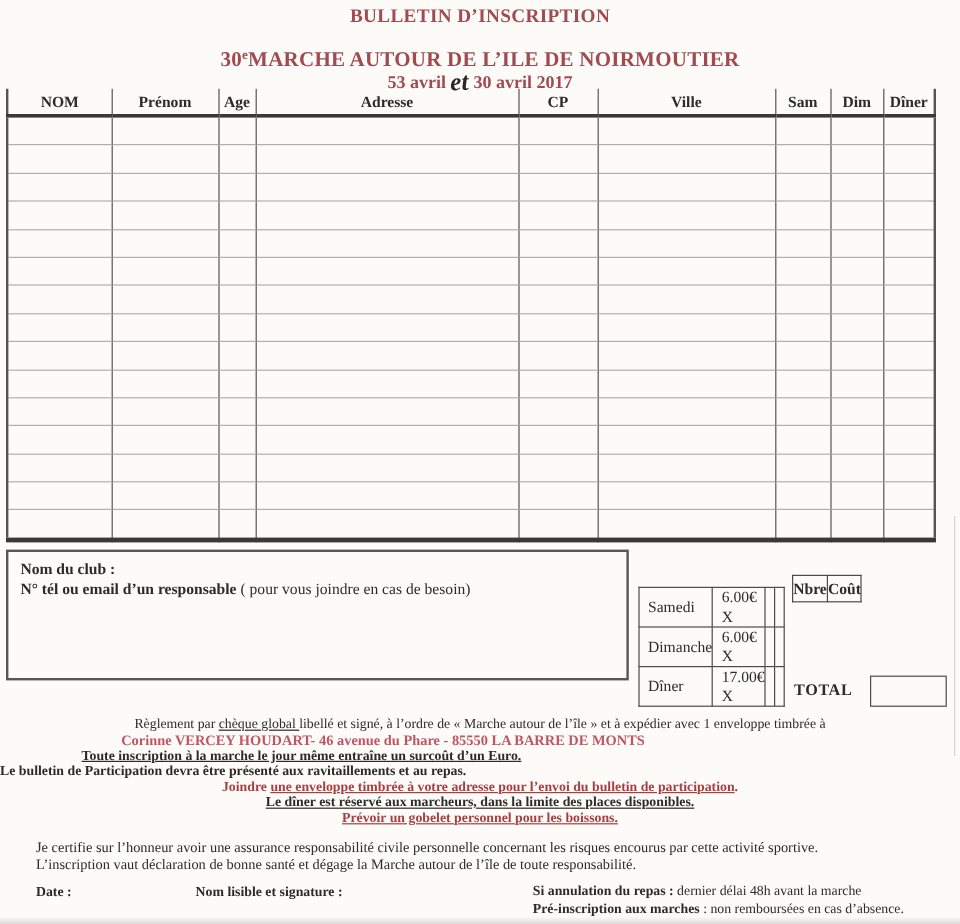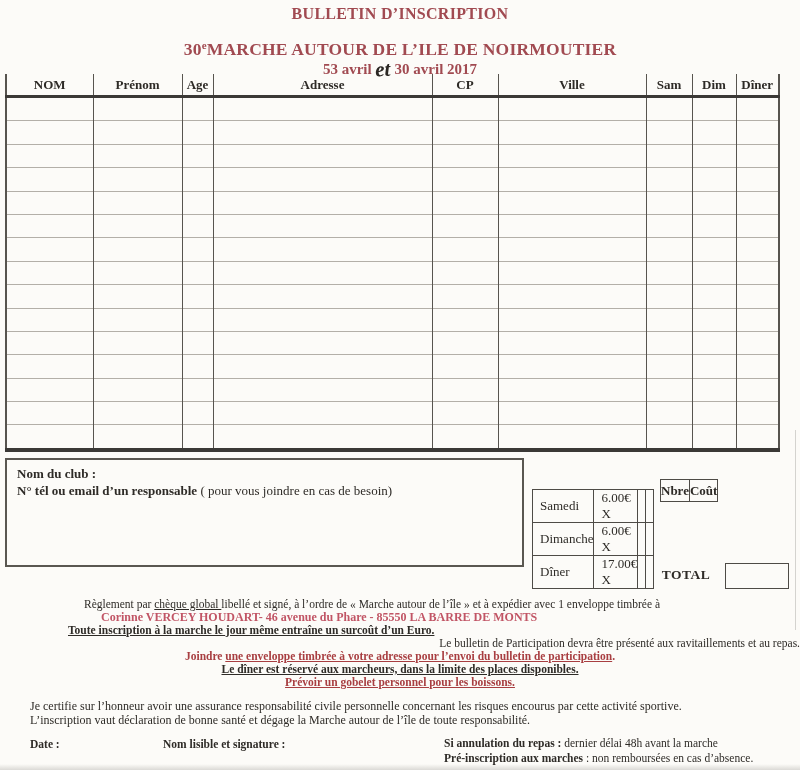--- a/index.html
+++ b/index.html
@@ -85,24 +85,24 @@
     font-weight:bold;font-size:13.5px;letter-spacing:.5px;
   }
   .total-box{
     position:absolute;left:725px;top:563px;width:62px;height:24px;
     border:1.5px solid #4e4b46;
   }
 
   
   .notes{position:absolute;top:598px;left:0;width:800px;font-size:11.5px;line-height:13px;}
   .notes .n{height:13px;white-space:nowrap;}
-  .n1{margin-left:84px;}
+  .n1{margin-left:112px;}
   .n2{margin-left:101px;font-weight:bold;color:var(--address-pink);font-size:12px;}
   .n3{margin-left:68px;font-weight:bold;text-decoration:underline;}
-  .n4{text-align:right;font-weight:normal;}
+  .n4{text-align:left;font-weight:bold;}
   .n5{text-align:center;font-weight:bold;color:var(--note-red);}
   .n6{text-align:center;font-weight:bold;text-decoration:underline;}
   .n7{text-align:center;font-weight:bold;color:var(--note-red);text-decoration:underline;}
   .u{text-decoration:underline;}
 
   
   .certify{position:absolute;top:700px;left:30px;width:760px;font-size:12px;line-height:13.5px;}
 
   
   .footer-date{position:absolute;top:738px;left:30px;font-size:11.5px;font-weight:bold;}

